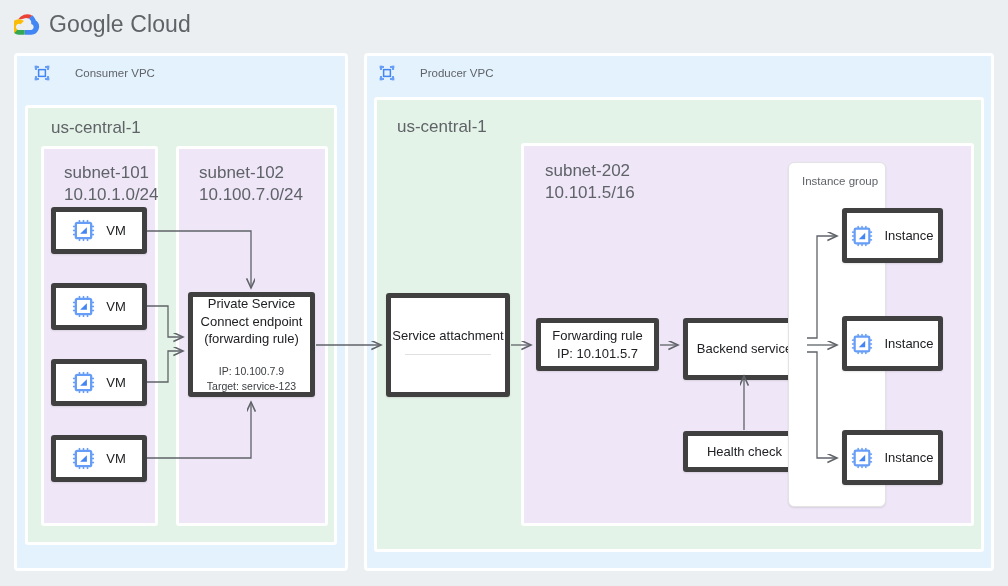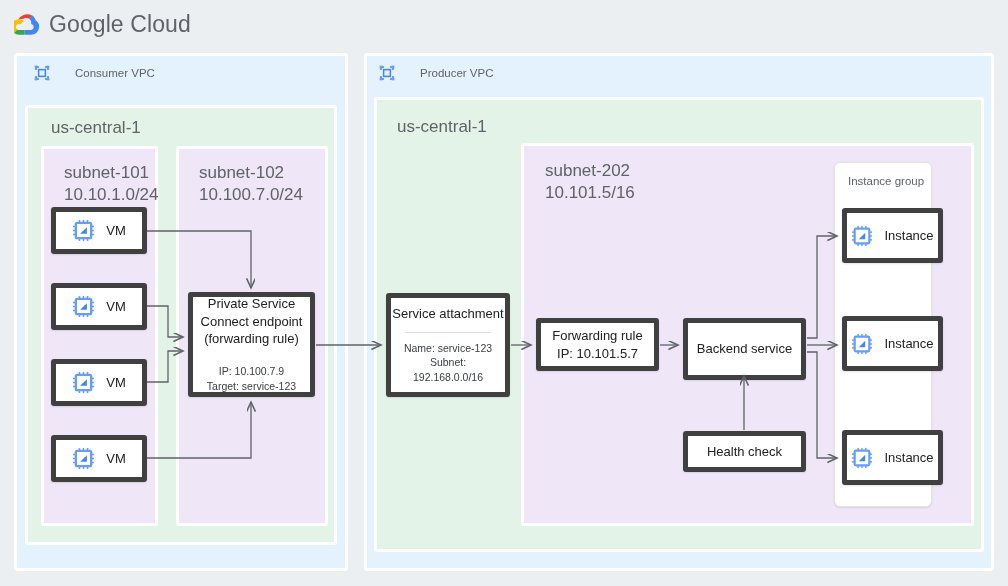--- a/index.html
+++ b/index.html
@@ -220,39 +220,36 @@
   <div class="region" style="left:374px; top:97px; width:610px; height:455px;"></div>
   <div class="panel-label" style="left:385px; top:116px;">us-central-1</div>
 
   <div class="subnet" style="left:521px; top:143px; width:453px; height:383px;"></div>
   <div class="panel-label" style="left:533px; top:160px;">subnet-202
 10.101.5/16</div>
 
   <div class="node" style="left:386px; top:293px; width:124px; height:104px;">
     <div class="title">Service attachment</div>
     <div class="rule"></div>
-    <div class="sub">Name: service-123
-Subnet:
-192.168.0.0/16</div>
   </div>
 
   <div class="node" style="left:536px; top:318px; width:123px; height:53px;">
     <div class="title">Forwarding rule
 IP: 10.101.5.7</div>
   </div>
 
   <div class="node" style="left:683px; top:318px; width:123px; height:62px;">
     <div class="title">Backend service</div>
   </div>
 
   <div class="node" style="left:683px; top:431px; width:123px; height:41px;">
     <div class="title">Health check</div>
   </div>
 
-  <div class="group-box" style="left:834px; top:162px; width:98px; height:345px;border-radius:6px;">
+  <div class="group-box" style="left:788px; top:162px; width:98px; height:345px;border-radius:6px;">
     <div class="gl">Instance group</div>
   </div>
 
   <div class="node iconrow" style="left:842px; top:208px; width:101px; height:55px;">
     <svg width="22" height="22" viewBox="0 0 24 24" class="ic">
       <g fill="#669df6">
           <rect x="7" y="1" width="1.6" height="3"></rect>
           <rect x="11.2" y="1" width="1.6" height="3"></rect>
           <rect x="15.4" y="1" width="1.6" height="3"></rect>
       <rect x="7" y="20" width="1.6" height="3"></rect>

